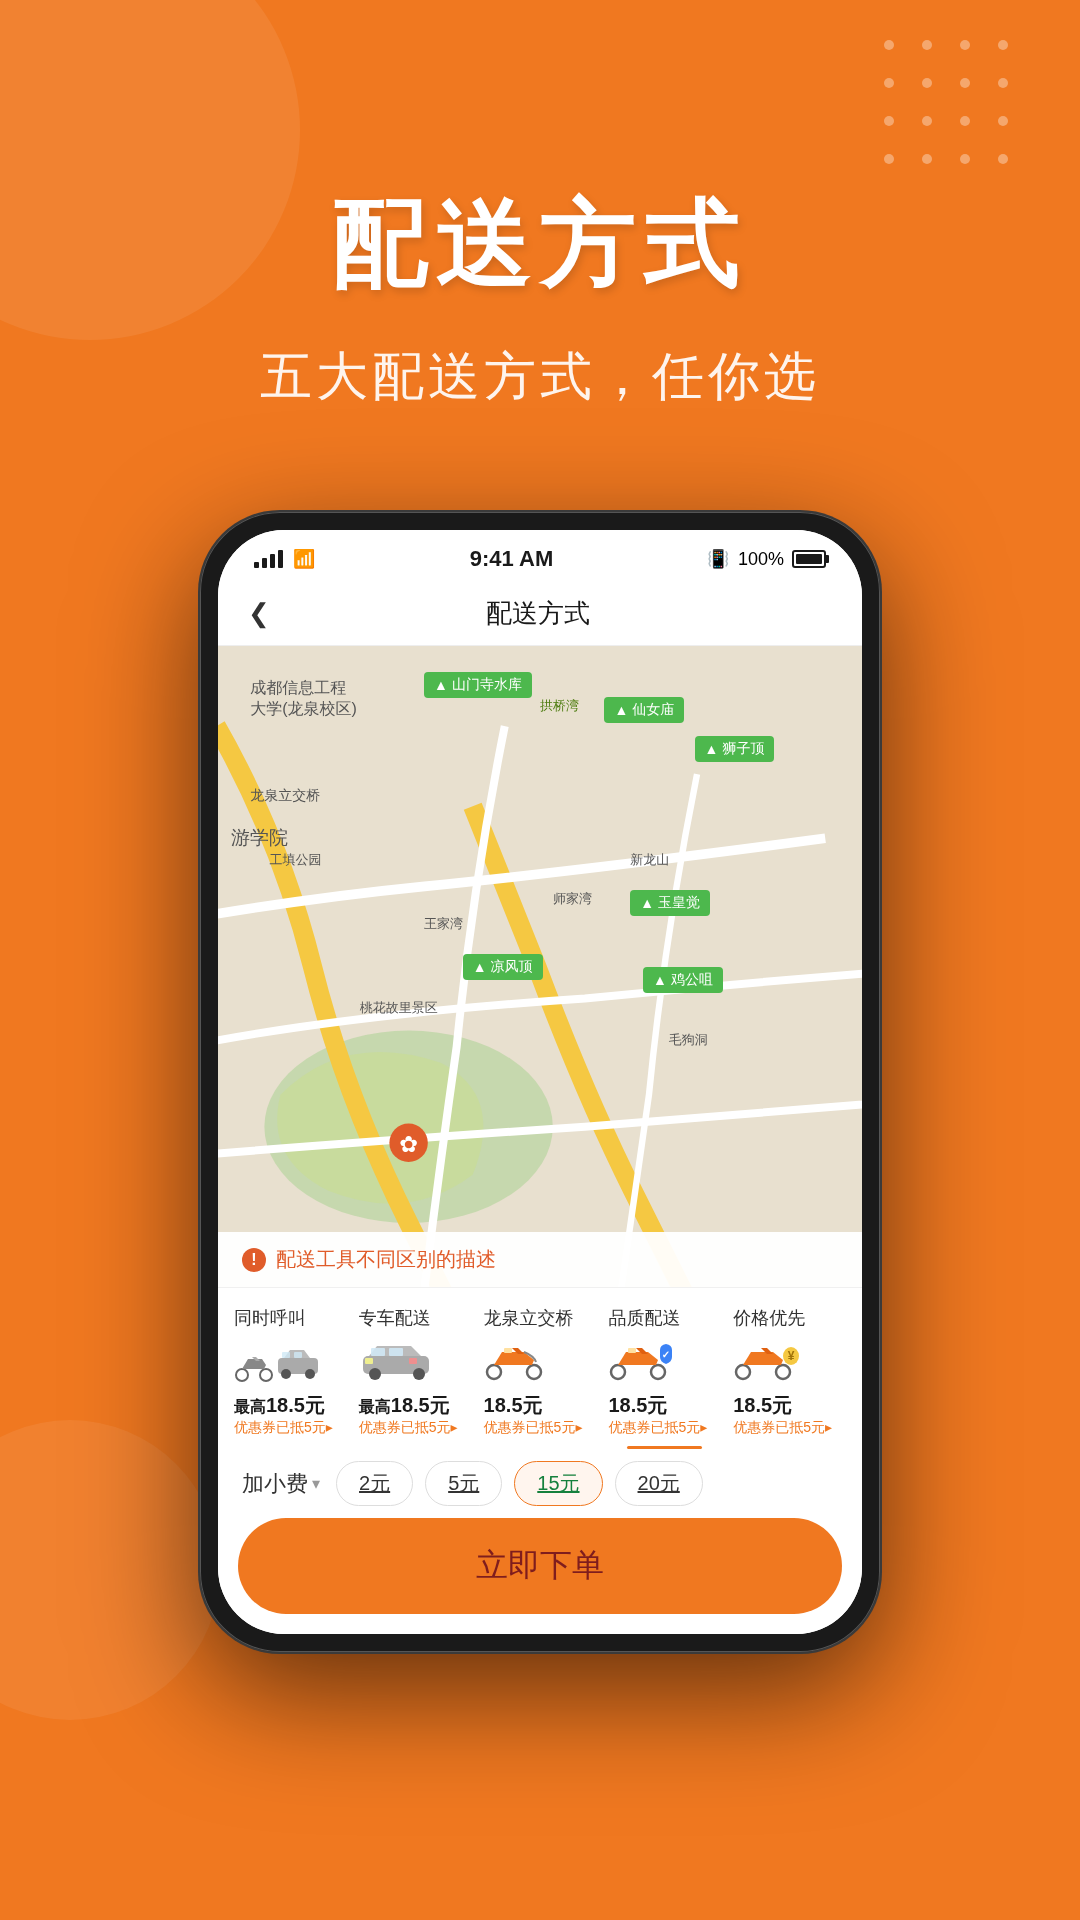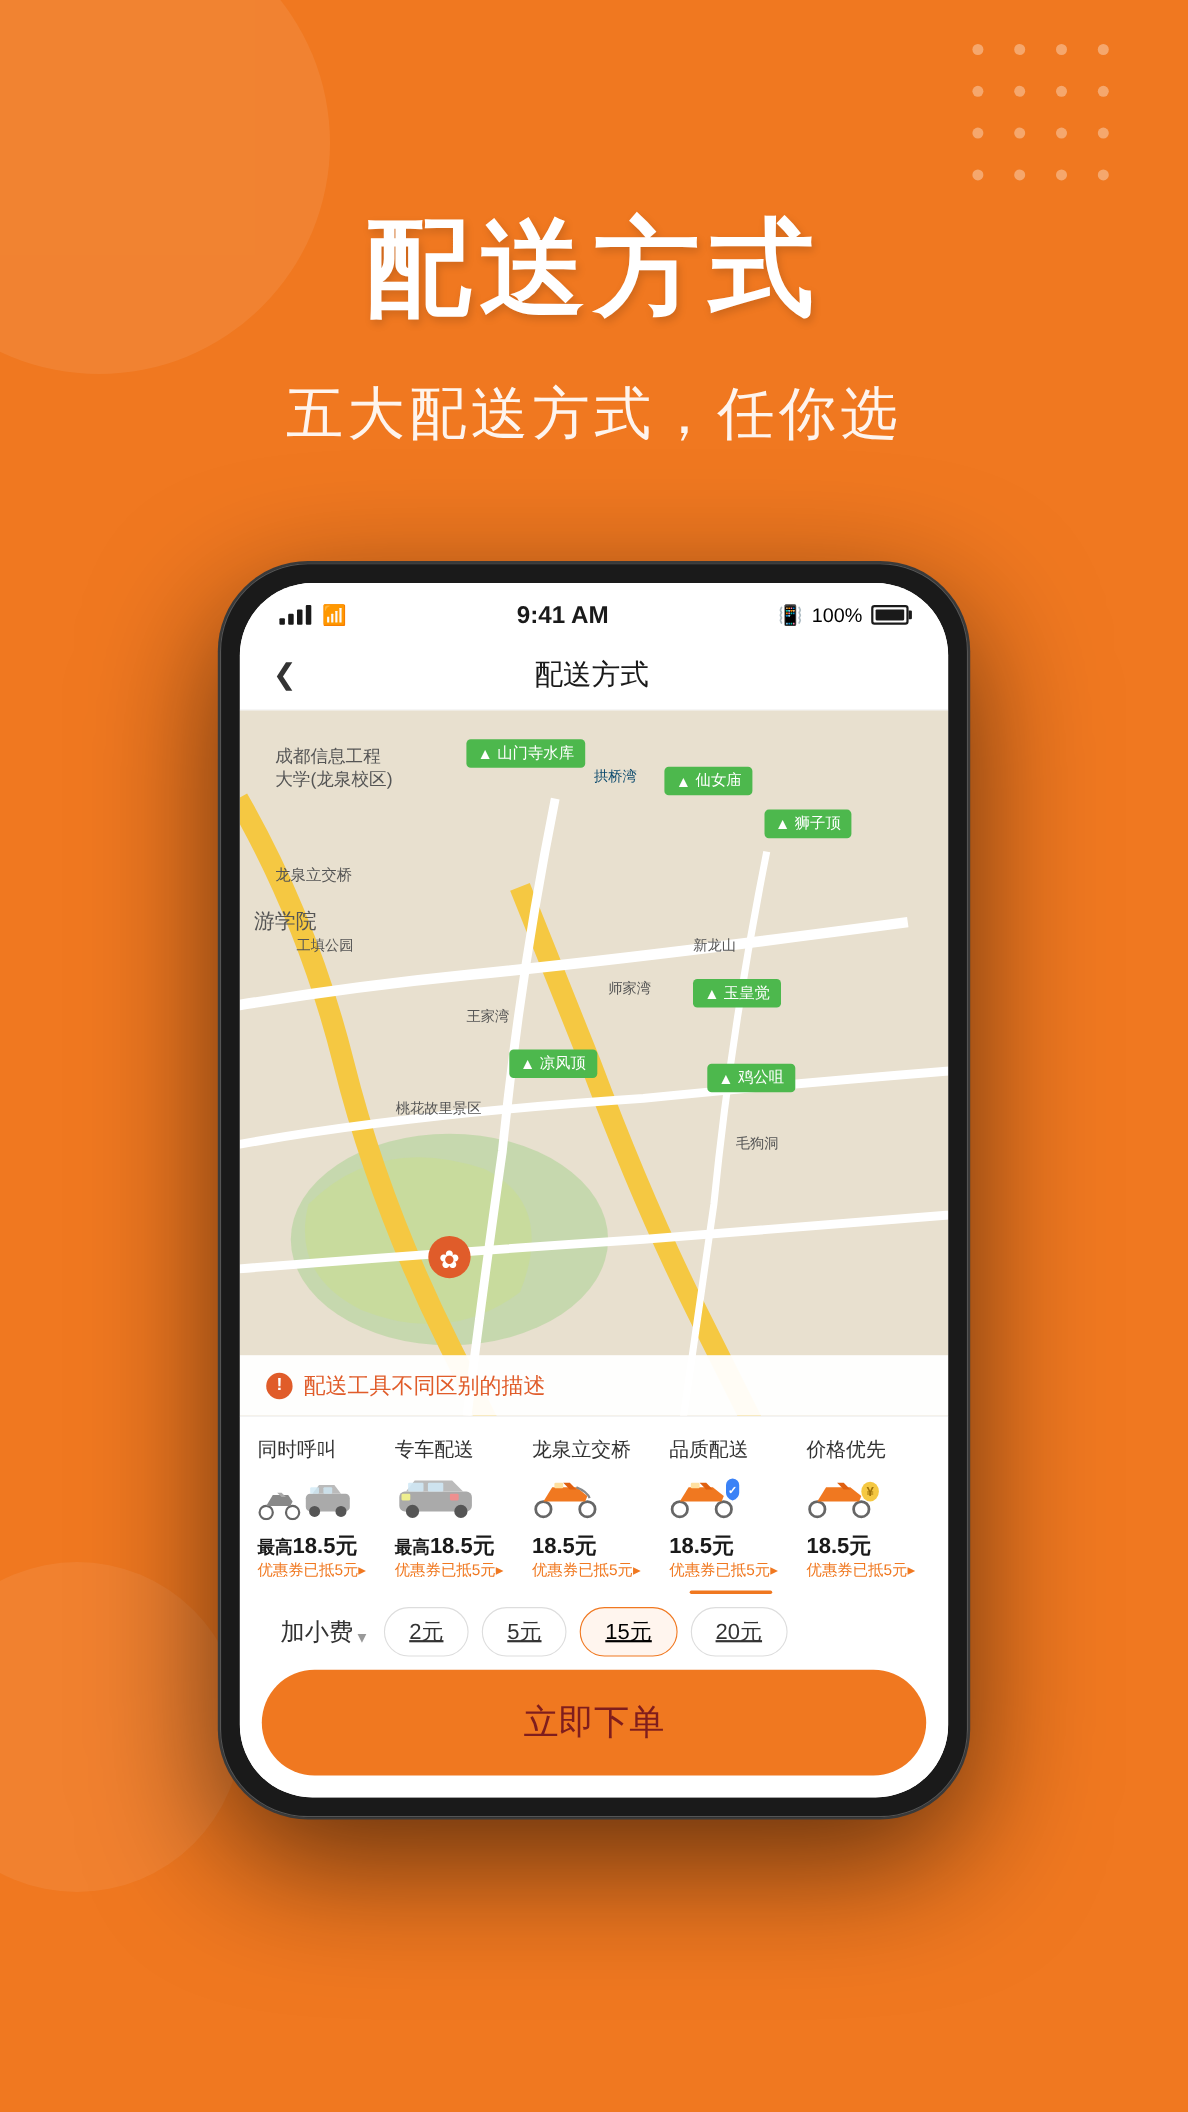--- a/index.html
+++ b/index.html
@@ -336,42 +336,41 @@
       display: flex;
       align-items: center;
       padding: 12px 24px;
       gap: 16px;
     }
 
     .extra-fee-label {
       font-size: 22px;
       color: #333;
       display: flex;
-      align-items: flex-end;
+      align-items: center;
       gap: 4px;
-      margin-left: 13px;
     }
 
     .extra-fee-options {
       display: flex;
       gap: 12px;
     }
 
     .fee-option {
       padding: 8px 22px;
       border: 1px solid #ddd;
       border-radius: 30px;
       font-size: 20px;
       color: #333;
       text-decoration: underline;
     }
 
     .fee-option.selected {
       border-color: #F07820;
-      color: #000000;
+      color: #15803d;
       background: #fff5ee;
     }
 
     
     .total-row {
       display: flex;
       justify-content: space-between;
       align-items: center;
       padding: 8px 24px 12px;
     }
@@ -487,21 +486,21 @@
 
             <div style="position:absolute;top:5%;left:5%;font-size:16px;color:#555;font-weight:500;">成都信息工程<br>大学(龙泉校区)</div>
             <div style="position:absolute;top:22%;left:5%;font-size:14px;color:#555;">龙泉立交桥</div>
             <div style="position:absolute;top:28%;left:2%;font-size:19px;color:#555;">游学院</div>
             <div style="position:absolute;top:42%;left:32%;font-size:13px;color:#555;">王家湾</div>
             <div style="position:absolute;top:32%;left:8%;font-size:13px;color:#555;">工填公园</div>
             <div style="position:absolute;top:55%;left:22%;font-size:13px;color:#555;">桃花故里景区</div>
             <div style="position:absolute;top:38%;left:52%;font-size:13px;color:#555;">师家湾</div>
             <div style="position:absolute;top:60%;left:70%;font-size:13px;color:#555;">毛狗洞</div>
             <div style="position:absolute;top:32%;left:64%;font-size:13px;color:#555;">新龙山</div>
-            <div style="position:absolute;top:8%;left:50%;font-size:13px;color:#0c4a6e;">拱桥湾</div>
+            <div style="position:absolute;top:8%;left:50%;font-size:13px;color:#4d7c0f;">拱桥湾</div>
 
             <div style="position:absolute;top:8%;left:60%;background:#4db84d;color:#fff;font-size:14px;padding:4px 10px;border-radius:4px;display:flex;align-items:center;gap:4px;">
               <span>▲</span>
                 <span>仙女庙</span>
             </div>
             <div style="position:absolute;top:14%;left:74%;background:#4db84d;color:#fff;font-size:14px;padding:4px 10px;border-radius:4px;display:flex;align-items:center;gap:4px;">
               <span>▲</span>
                 <span>狮子顶</span>
             </div>
             <div style="position:absolute;top:38%;left:64%;background:#4db84d;color:#fff;font-size:14px;padding:4px 10px;border-radius:4px;display:flex;align-items:center;gap:4px;">

